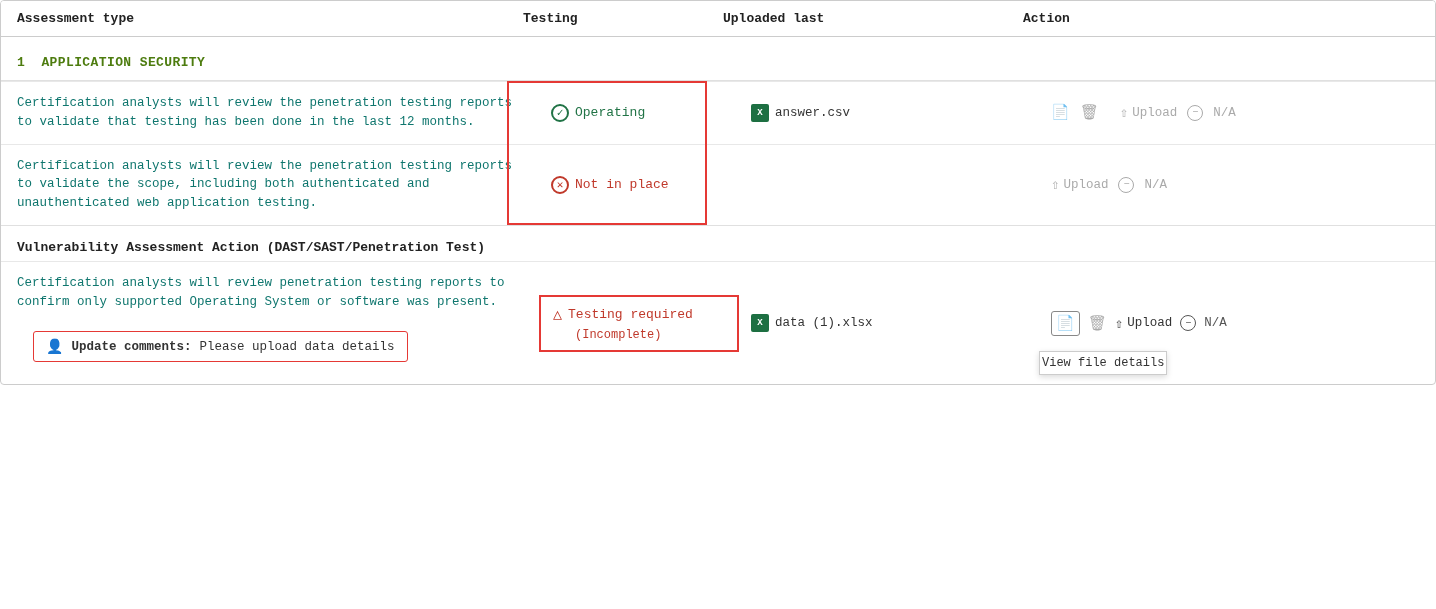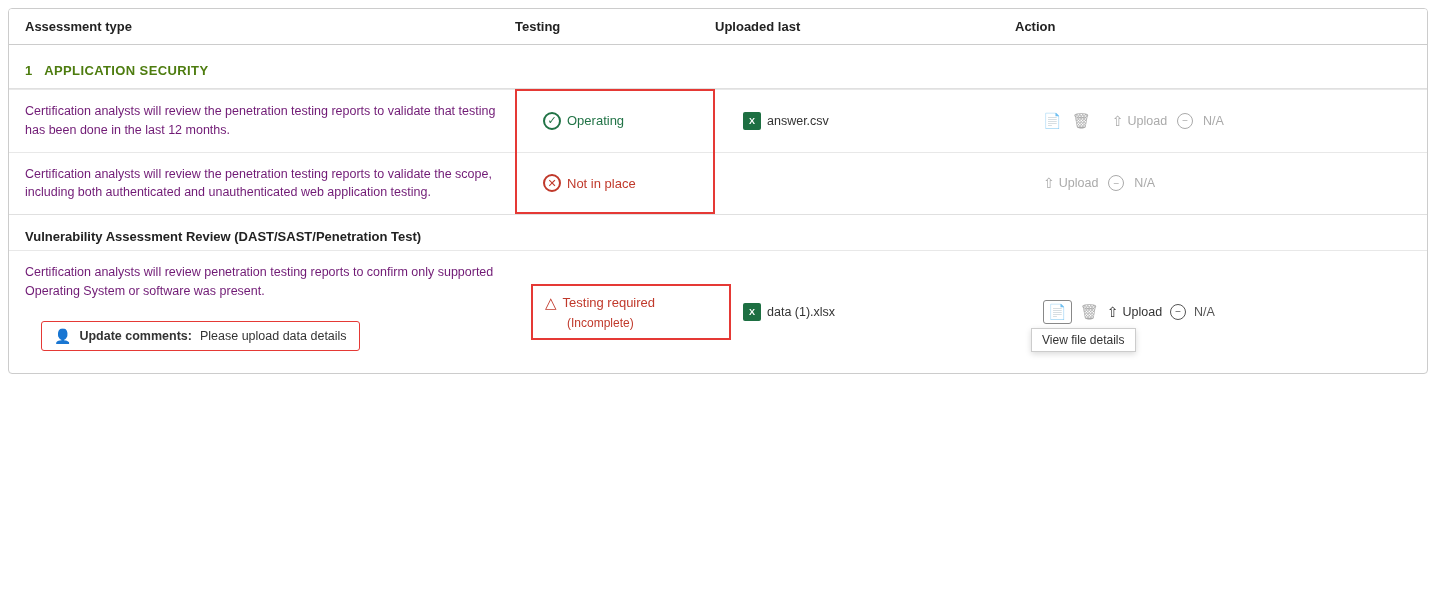--- a/index.html
+++ b/index.html
@@ -5,22 +5,22 @@
     * { box-sizing: border-box; margin: 0; padding: 0; }
     body {
       font-family: 'Segoe UI', Arial, sans-serif;
       font-size: 13px;
       background: #fff;
       color: #333;
     }
     .outer-border {
       border: 1.5px solid #ccc;
       border-radius: 4px;
-      margin: 8px;
       overflow: hidden;
+      font-family: Liberation Mono, monospace;
     }
     .table-header {
       display: grid;
       grid-template-columns: 1fr 200px 300px 396px;
       border-bottom: 1.5px solid #ccc;
       padding: 10px 16px;
       background: #fff;
     }
     .table-header-cell {
       font-weight: 600;
@@ -53,21 +53,21 @@
       align-items: center;
       border-top: 1px solid #e8e8e8;
       min-height: 60px;
     }
     .row:first-child {
       border-top: none;
     }
     .row-description {
       padding: 12px 16px;
       font-size: 12.5px;
-      color: #701a75;
+      color: #0f766e;
       line-height: 1.5;
     }
     .status-cell {
       padding: 8px 12px;
       display: flex;
       align-items: center;
       gap: 6px;
       font-size: 13px;
     }
     .status-approved {
@@ -195,26 +195,26 @@
       font-size: 14px;
     }
     
     .penetration-section {
       position: relative;
     }
     .view-file-tooltip {
       position: absolute;
       background: #fff;
       border: 1px solid #ccc;
-      padding: 4px 10px;
+      padding: 4px 2px;
       font-size: 12px;
       color: #333;
       box-shadow: 0 2px 6px rgba(0,0,0,0.15);
       white-space: nowrap;
-      top: 36px;
+      top: 48px;
       left: 0px;
       z-index: 10;
     }
   </style>
 </head>
 <body>
 
 <div class="outer-border">
 
   <div class="table-header">
@@ -273,21 +273,21 @@
               <span>Upload</span>
             </span>
             <span class="na-circle">−</span>
             <span style="color:#aaa; font-size:12.5px;">N/A</span>
           </div>
         </div>
       </div>
     </div>
 
     <div class="sub-section">
-      <div class="sub-section-title">Vulnerability Assessment Review (DAST/SAST/Penetration Test)</div>
+      <div class="sub-section-title">Vulnerability Assessment Action (DAST/SAST/Penetration Test)</div>
 
       <div class="row">
         <div style="padding: 12px 16px;">
           <div class="row-description" style="padding:0 0 10px 0;">Certification analysts will review penetration testing reports to confirm only supported Operating System or software was present.</div>
           <div class="analyst-comment">
             <span class="analyst-icon">👤</span>
             <span style="font-weight:700;">Update comments:</span>
             <span>Please upload data details</span>
           </div>
         </div>

